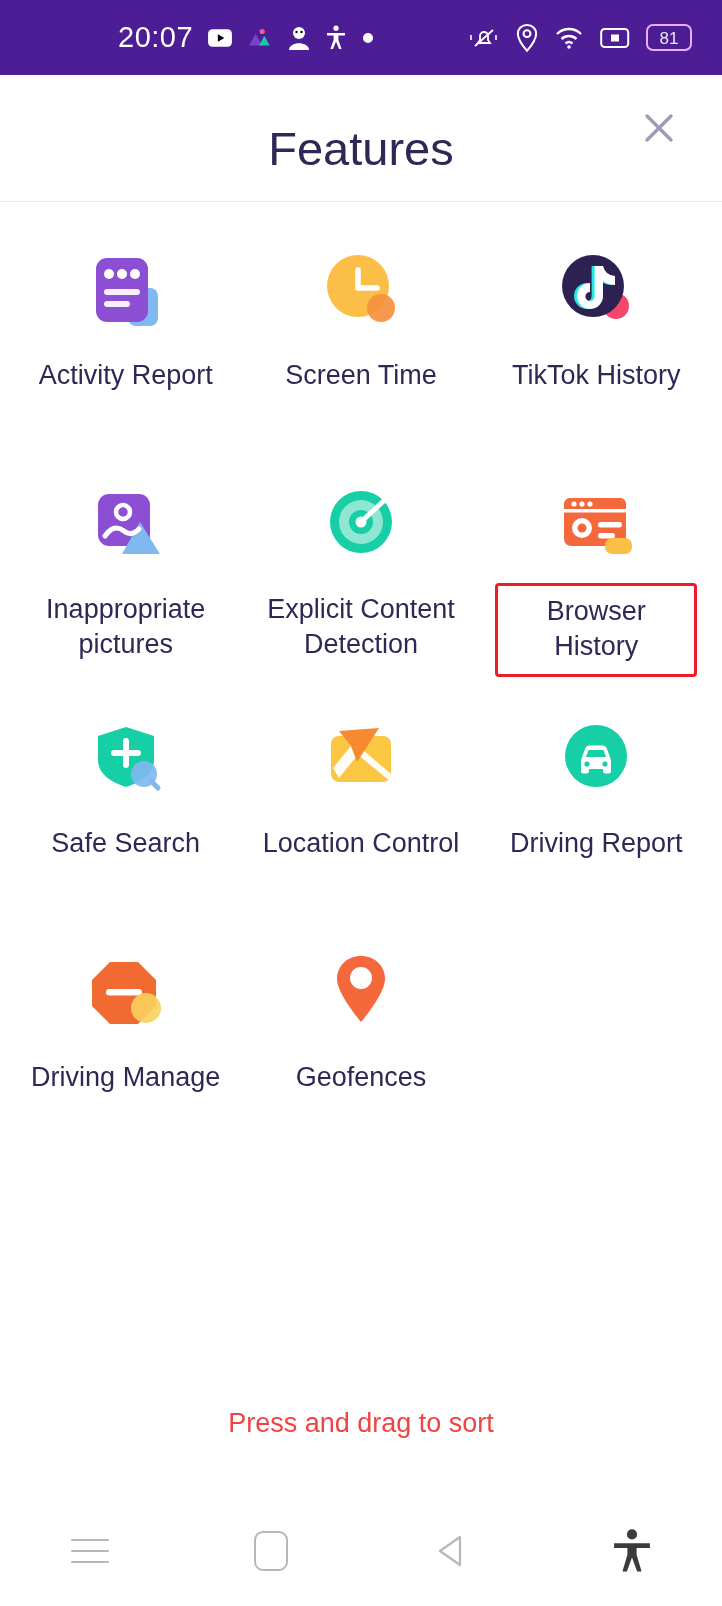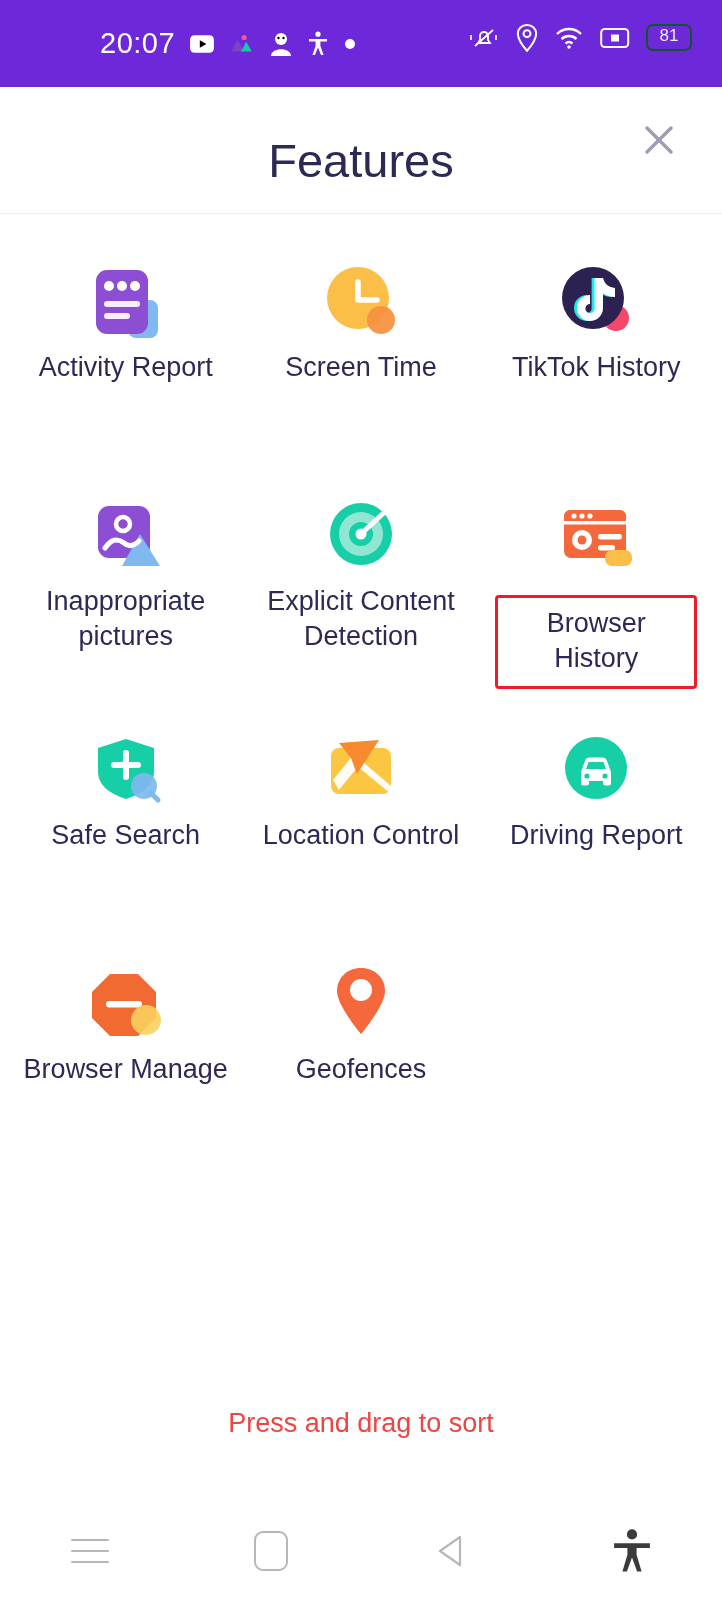--- a/index.html
+++ b/index.html
@@ -7,40 +7,41 @@
     width: 722px; height: 1606px;
     background: #ffffff;
     font-family: "Liberation Sans", sans-serif;
     overflow: hidden;
   }
   #app { position: relative; width: 722px; height: 1606px; background:#fff; }
 
   
   .status-bar {
     position: relative;
-    height: 87px;
-    background: #6d28d9;
+    height: 75px;
+    background: #4c1d95;
     display: flex;
     align-items: center;
     color: #ffffff;
+    padding-left: 18px;
   }
   .status-left {
     display: flex; align-items: center; gap: 14px;
     margin-left: 100px;
   }
   .status-clock { font-size: 29px; letter-spacing: 0.5px; color:#fff; }
   .status-right {
     position: absolute; right: 30px; top: 0; height: 75px;
     display: flex; align-items: center; gap: 16px;
   }
   .sicon { display:flex; align-items:center; justify-content:center; }
   .battery-pill {
-    border: 2px solid #14532d; border-radius: 7px;
+    border: 2px solid #f0abfc; border-radius: 7px;
     width: 46px; height: 27px;
-    display:flex; align-items:flex-start; justify-content:center;
+    display:flex; align-items:flex-end; justify-content:center;
     font-size: 17px; color:#eaeaea; font-family:"Liberation Sans",sans-serif;
   }
 
   
   .header {
     position: relative; height: 127px;
     border-bottom: 1px solid #ececf2;
     display:flex; align-items:center; justify-content:center;
   }
   .header-title {
@@ -68,20 +69,21 @@
     padding-top: 16px;
     cursor: pointer;
     position: relative;
   }
   .icon-wrap {
     width: 96px; height: 96px;
     position: relative;
     display:flex; align-items:center; justify-content:center;
   }
   .cell-label {
+    margin-top: 20px;
     font-size: 27px;
     line-height: 35px;
     color: #2c2a55;
     text-align: center;
     max-width: 215px;
   }
   .cell.highlight .cell-label {
     outline: 3px solid #ee1c28;
     padding: 8px 18px 10px 18px;
     margin-top: 14px;
@@ -329,21 +331,21 @@
     </div>
 
     <div class="cell">
       <div class="icon-wrap">
         <svg width="96" height="96" viewBox="0 0 96 96">
           <path d="M32 18 H60 L78 36 V62 L60 80 H32 L14 62 V36 Z" fill="#f06a32"></path>
           <rect x="28" y="45" width="36" height="6.5" rx="3.2" fill="#fff"></rect>
           <circle cx="68" cy="64" r="15" fill="#fbd05c" opacity="0.9"></circle>
         </svg>
       </div>
-      <div class="cell-label">Browser Manage</div>
+      <div class="cell-label">Driving Manage</div>
     </div>
 
     <div class="cell">
       <div class="icon-wrap">
         <ellipse cx="48" cy="78" rx="30" ry="9" fill="#fbcf5d">
         <svg width="96" height="96" viewBox="0 0 96 96" style="position:absolute;left:0;top:0">
           <path d="M48 12 C34 12 24 22 24 35 C24 50 48 78 48 78 C48 78 72 50 72 35 C72 22 62 12 48 12 Z" fill="#f4683c"></path>
           <circle cx="48" cy="34" r="11" fill="#fff"></circle>
         </svg>
       </ellipse>

